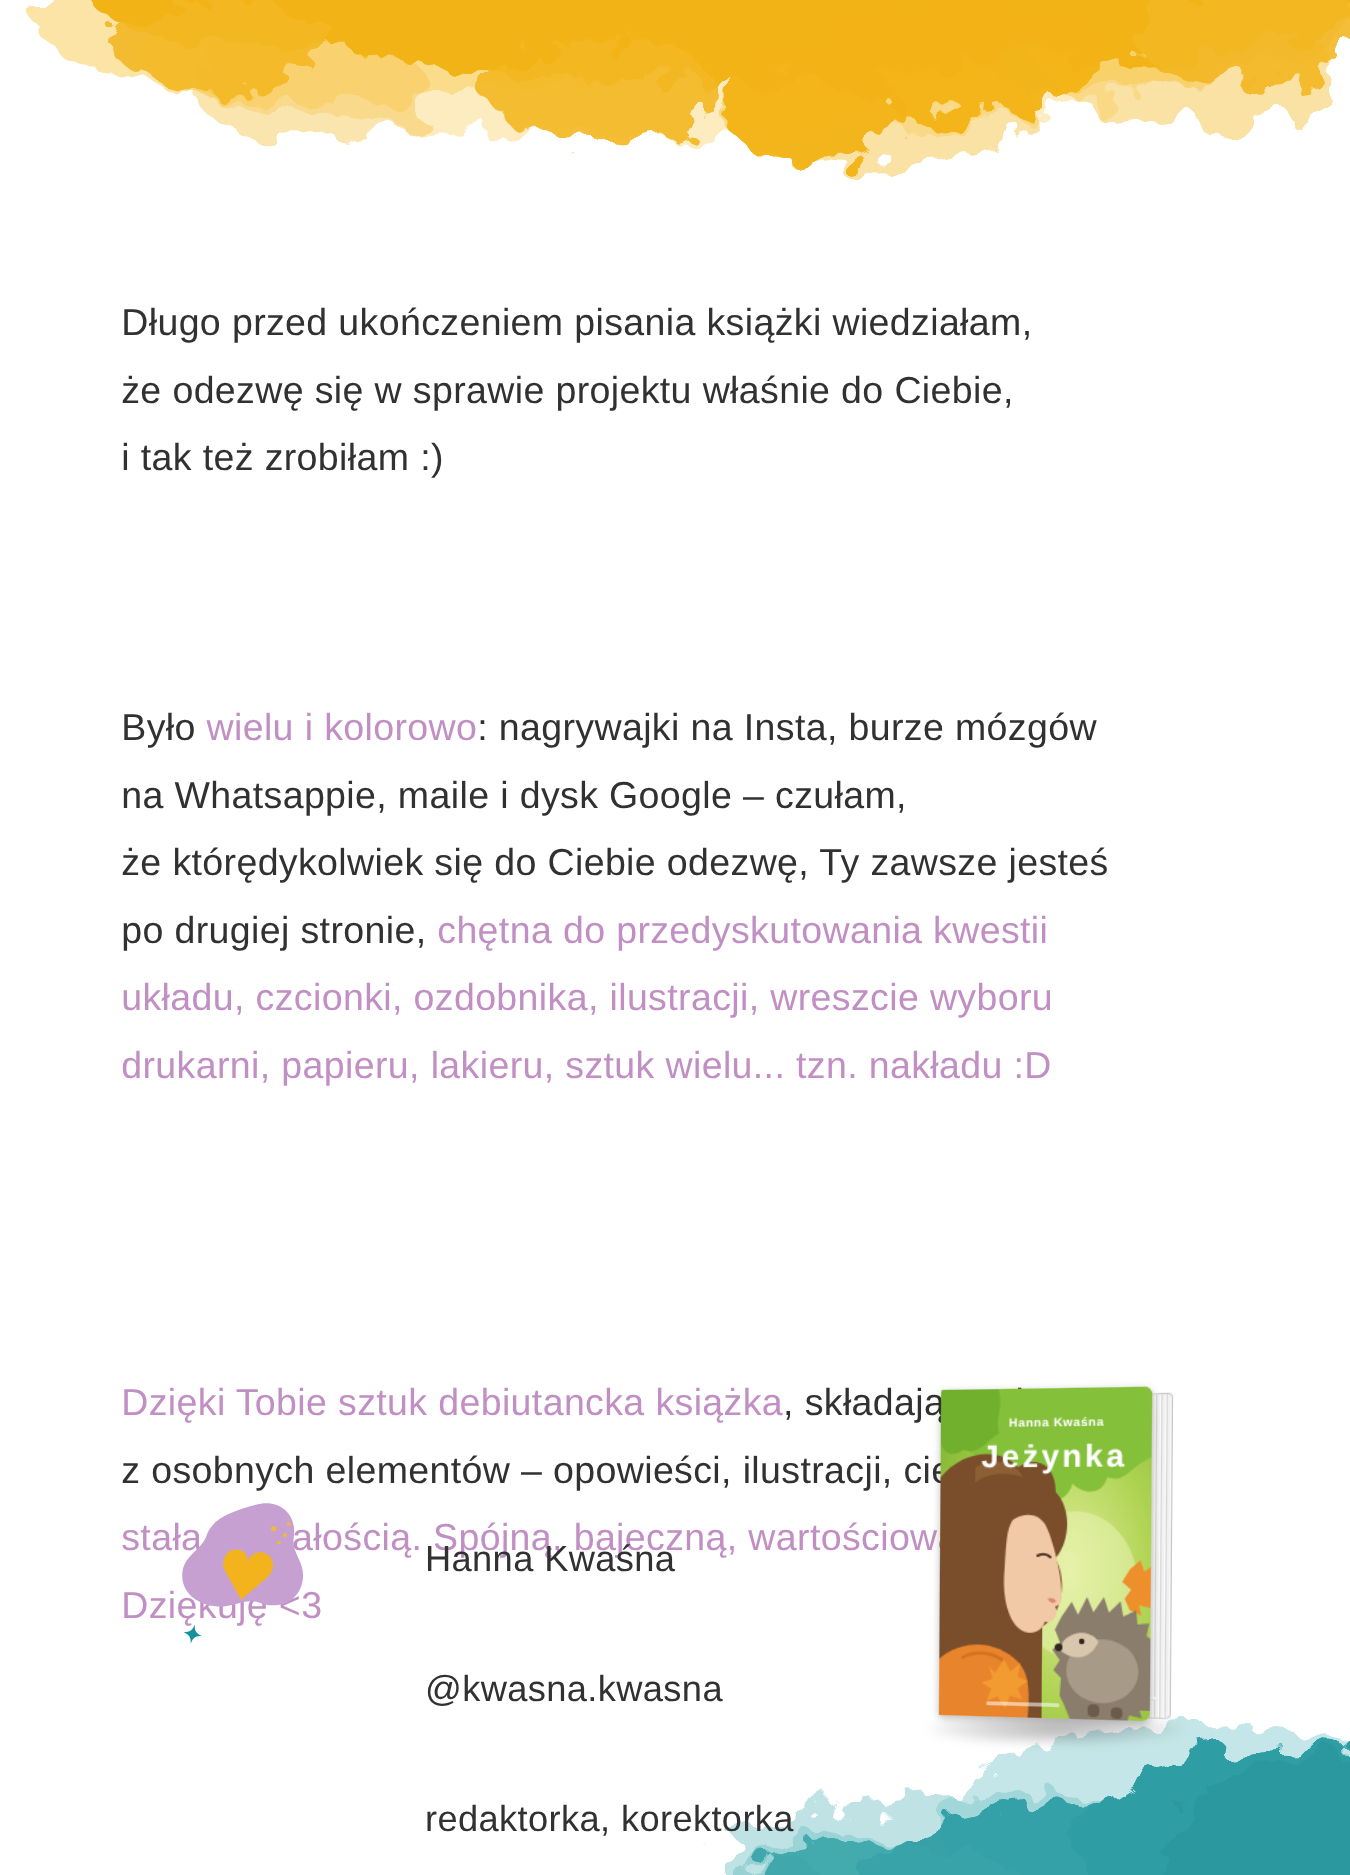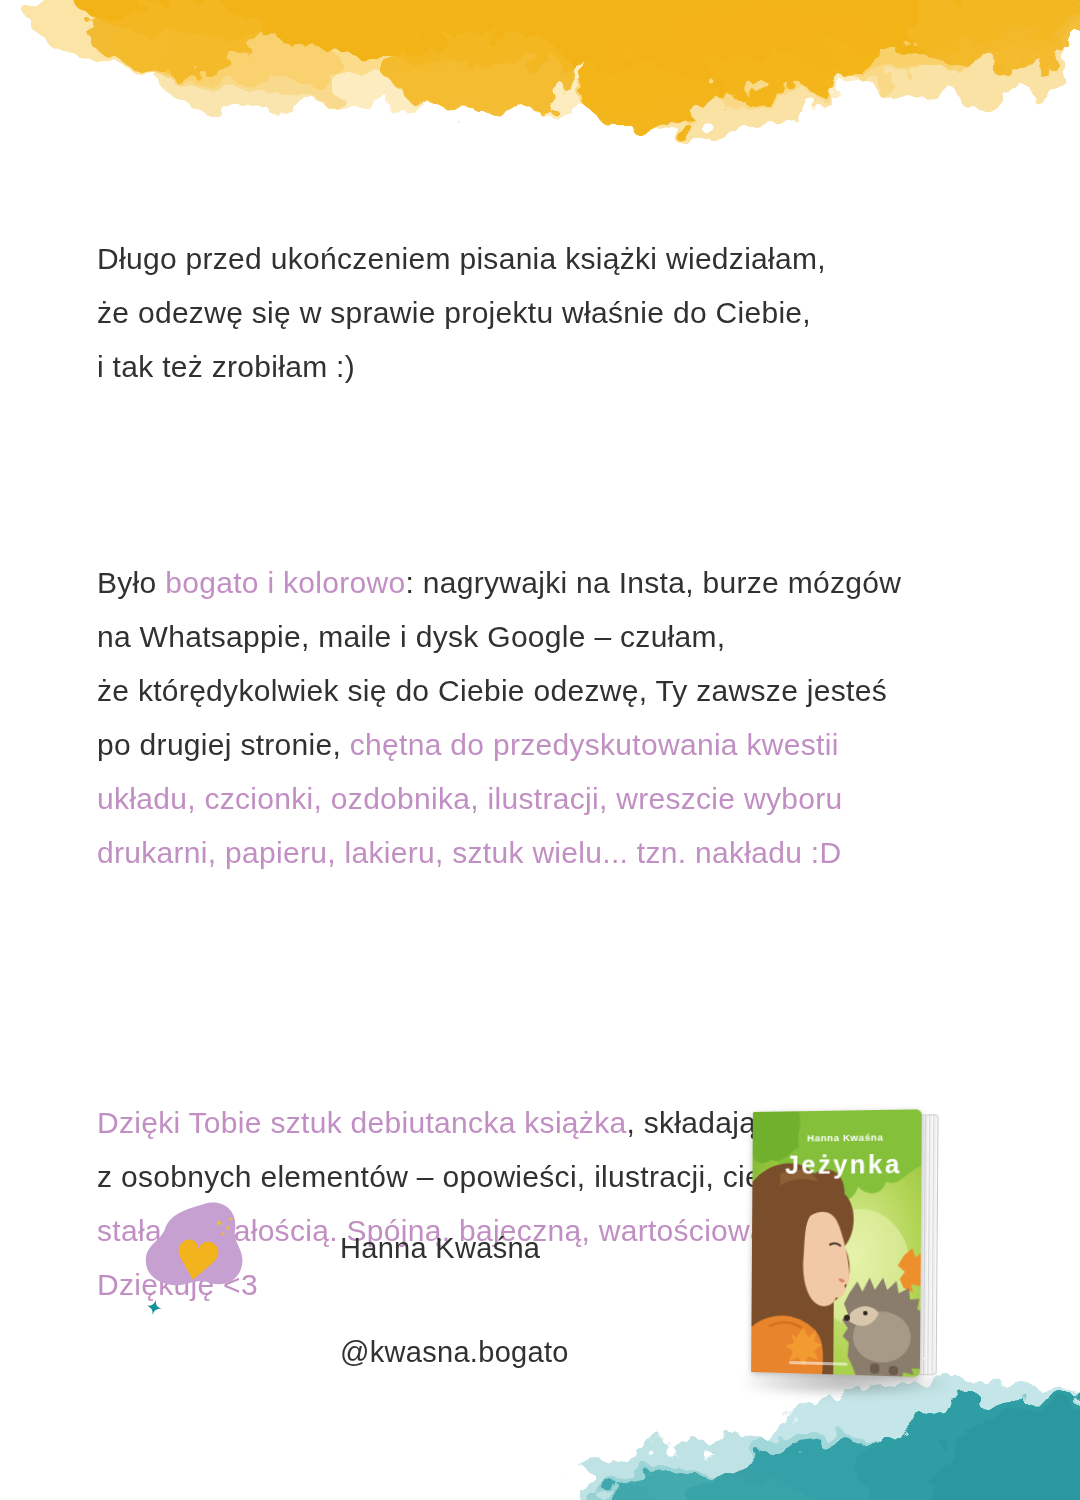--- a/index.html
+++ b/index.html
@@ -119,21 +119,21 @@
       <ellipse cx="700" cy="165" rx="125" ry="42" fill="#3AA5AA" opacity="0.9"></ellipse>
       <ellipse cx="1080" cy="145" rx="150" ry="95" fill="#2B989E"></ellipse>
     </g>
   </svg>
 
   <div class="copy">
     <p class="para"><span class="seg-dark">Długo przed ukończeniem pisania książki wiedziałam,
 że odezwę się w sprawie projektu właśnie do Ciebie,
 i tak też zrobiłam :)</span></p>
 
-    <p class="para"><span class="seg-dark">Było </span><span class="seg-pink">bogato i kolorowo</span><span class="seg-dark">: nagrywajki na Insta, burze mózgów
+    <p class="para"><span class="seg-dark">Było </span><span class="seg-pink">wielu i kolorowo</span><span class="seg-dark">: nagrywajki na Insta, burze mózgów
 na Whatsappie, maile i dysk Google – czułam,
 że którędykolwiek się do Ciebie odezwę, Ty zawsze jesteś
 po drugiej stronie, </span><span class="seg-pink">chętna do przedyskutowania kwestii
 układu, czcionki, ozdobnika, ilustracji, wreszcie wyboru
 drukarni, papieru, lakieru, sztuk wielu... tzn. nakładu :D</span></p>
 
 
     <p class="para"><span class="seg-pink">Dzięki Tobie sztuk debiutancka książka</span><span class="seg-dark">, składająca się
 z osobnych elementów – opowieści, ilustracji, ciekawostek –
 </span><span class="seg-pink">stała się całością. Spójną, bajeczną, wartościową.
@@ -151,21 +151,22 @@
     <g transform="translate(36,42) rotate(10 28 24)">
       <path fill="#F2B31C" d="M 28,12 C 28,5 35,0 42,2.6 C 49,5.2 50.8,14 45.5,21 L 28,42 L 12.2,22.7 C 6.1,15.7 8.7,6.1 15.7,3.5 C 22.7,1.2 28,6 28,12 Z"></path>
     </g>
     <g transform="translate(16,102) rotate(12)">
       <path fill="#13929B" d="M 8,0 C 8.9,5.2 10.3,6.6 15.5,7.8 C 10.3,9 8.9,10.4 8,15.6 C 7.1,10.4 5.7,9 0.5,7.8 C 5.7,6.6 7.1,5.2 8,0 Z"></path>
     </g>
   </svg>
 
   <div class="signature">
     <p class="sig-line">Hanna Kwaśna</p>
-    <p class="sig-line">@kwasna.bogato</p>
+    <p class="sig-line">@kwasna.kwasna</p>
+    <p class="sig-line">redaktorka, korektorka</p>
     
   </div>
 
   <div class="book">
     <div class="book-shadow"></div>
     <div class="book-3d">
       <div class="book-pages-right"></div>
       <div class="book-pages-bottom"></div>
       <div class="book-cover">
         <svg width="166" height="260" viewBox="0 0 166 260">

